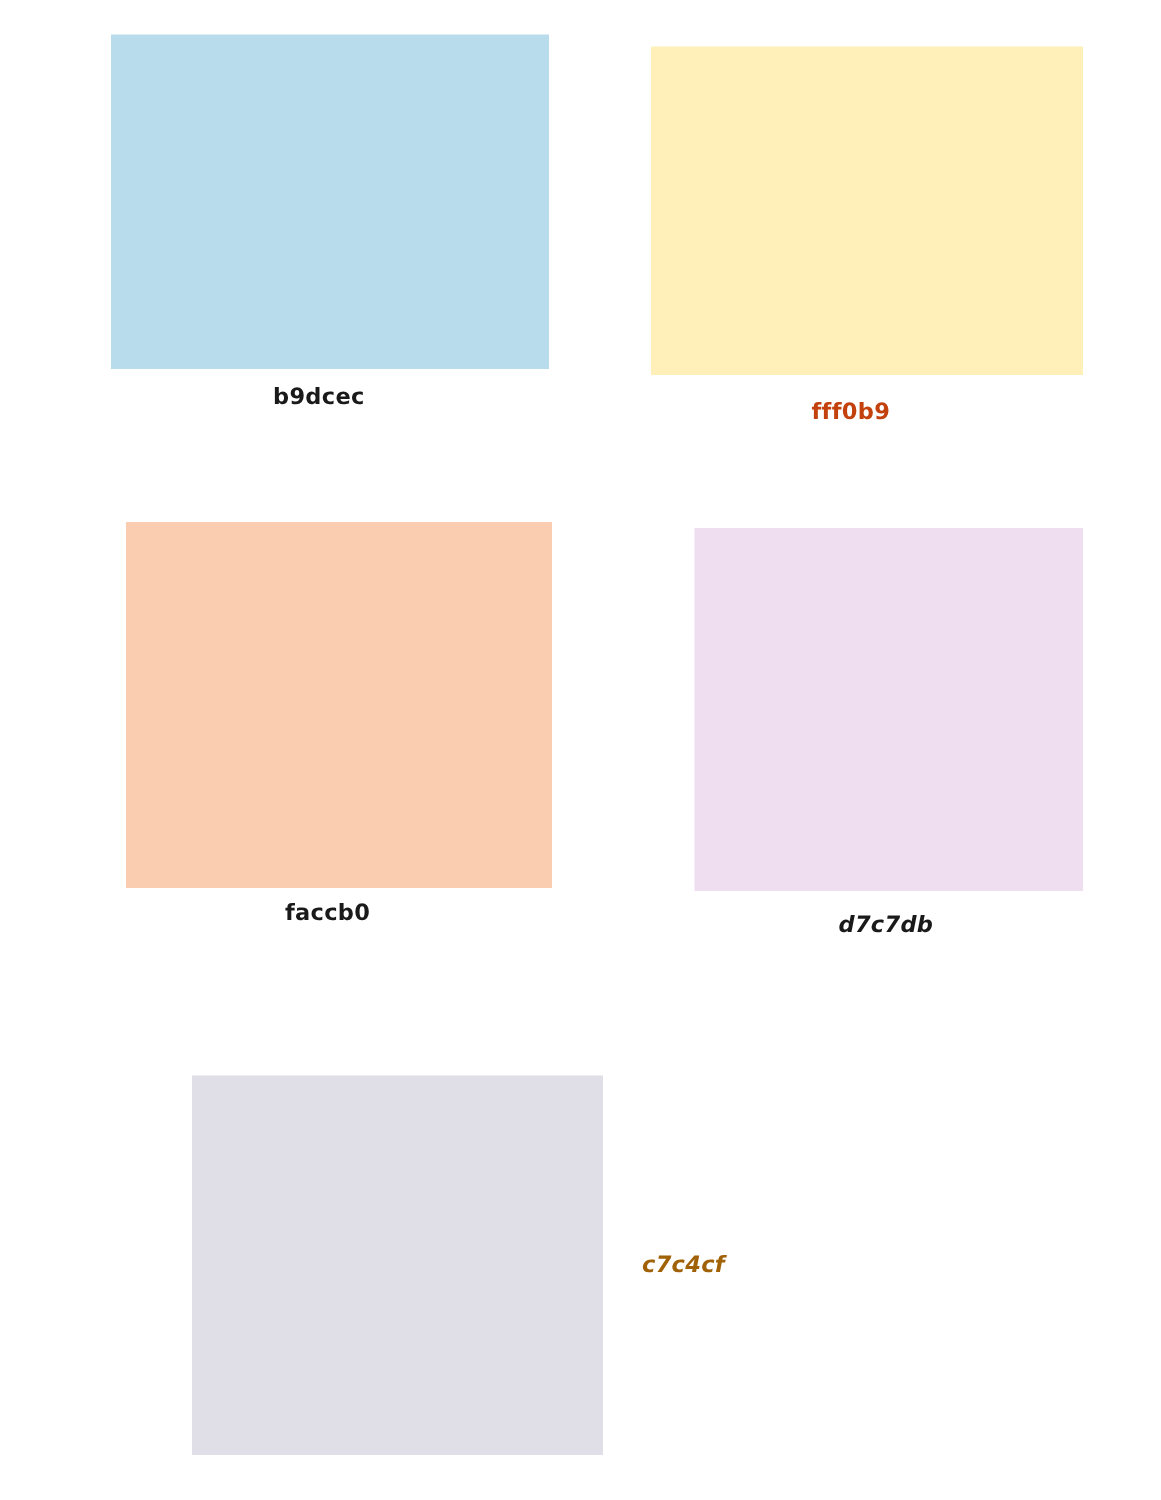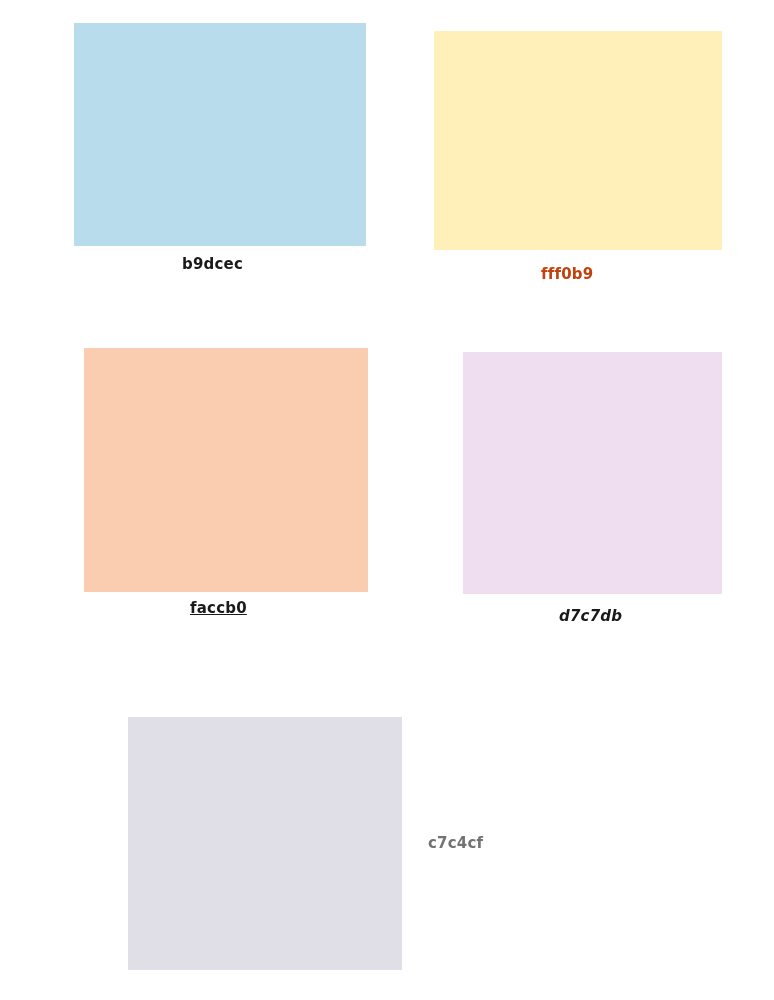--- a/index.html
+++ b/index.html
@@ -62,25 +62,25 @@
     <div class="swatch-label label-below" style="left: 182px; top: 257px; color: rgb(26, 26, 26);">b9dcec</div>
   </div>
 
   <div class="swatch-group">
     <div class="swatch-chip" style="left: 434px; top: 31px; width: 288px; height: 219px; background: rgb(255, 240, 185);"></div>
     <div class="swatch-label label-below" style="left: 541px; top: 267px; color: #c2410c;">fff0b9</div>
   </div>
 
   <div class="swatch-group">
     <div class="swatch-chip" style="left: 84px; top: 348px; width: 284px; height: 244px; background: rgb(250, 204, 176);"></div>
-    <div class="swatch-label label-below" style="left: 190px; top: 601px; color: rgb(26, 26, 26); text-decoration: underline;">faccb0</div>
+    <div class="swatch-label label-below" style="left: 190px; top: 601px; color: rgb(26, 26, 26);">faccb0</div>
   </div>
 
   <div class="swatch-group">
     <div class="swatch-chip" style="left: 463px; top: 352px; width: 259px; height: 242px; background: rgb(239, 222, 240);"></div>
     <div class="swatch-label label-below" style="left: 559px; top: 609px; color: rgb(26, 26, 26); font-style: italic;">d7c7db</div>
   </div>
 
   <div class="swatch-group">
     <div class="swatch-chip" style="left: 128px; top: 717px; width: 274px; height: 253px; background: rgb(224, 222, 230);"></div>
-    <div class="swatch-label label-right" style="left: 428px; top: 836px; color: #737373;">c7c4cf</div>
+    <div class="swatch-label label-right" style="left: 428px; top: 836px; color: #a16207; font-style: italic;">c7c4cf</div>
   </div>
 </div>
 
 </body></html>

